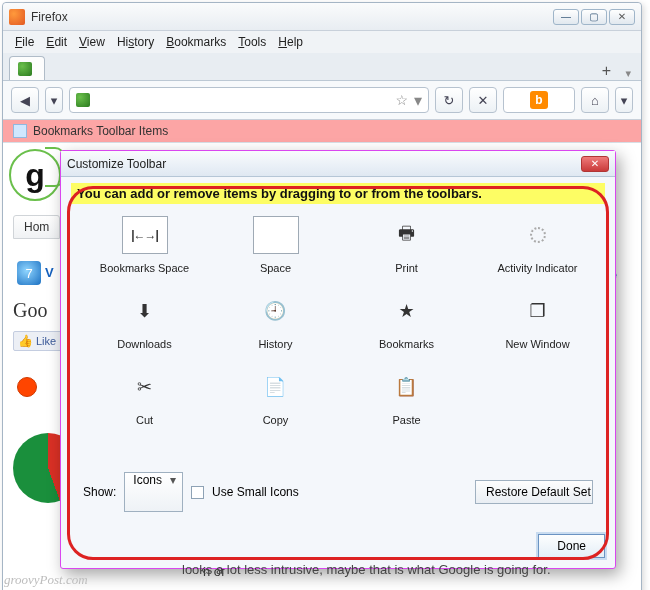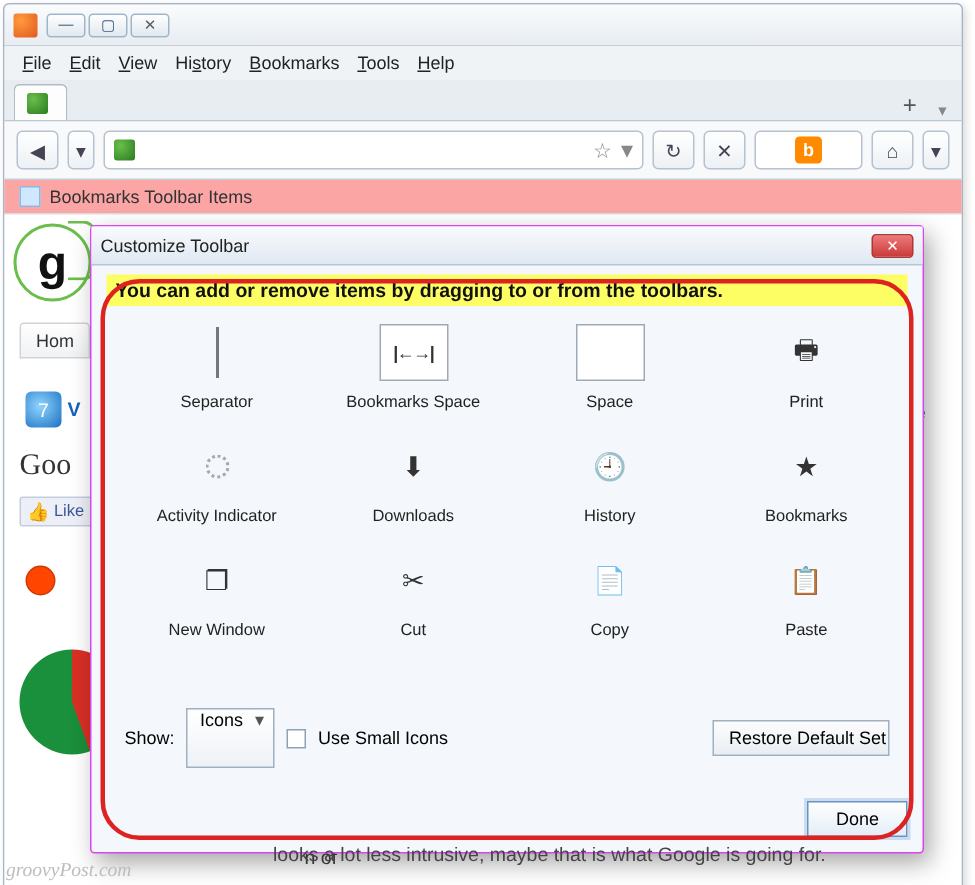--- a/index.html
+++ b/index.html
@@ -86,20 +86,21 @@
 .done-btn { height:24px; padding:0 18px; border:1px solid #6a93c2; background:linear-gradient(#fdfefe,#e4eef7); font-size:12px; cursor:pointer; box-shadow:0 0 0 2px rgba(120,170,220,.35);}
 
 .watermark { position:absolute; left:4px; bottom:2px; font-size:13px; color:#bdbdbd; font-style:italic; font-family: Georgia, serif;}
 </style>
 </head>
 <body>
 
 <div class="browser-window">
   <div class="titlebar">
     <div class="app-icon"></div>
+    <div class="title">Firefox</div>
     <div class="win-controls">
       <div class="win-btn">—</div>
       <div class="win-btn">▢</div>
       <div class="win-btn close-x">✕</div>
     </div>
   </div>
 
   <div class="menubar">
     <span><u>F</u>ile</span>
     <span><u>E</u>dit</span>
@@ -170,26 +171,20 @@
     <span>Customize Toolbar</span>
     <div class="dlg-close">✕</div>
   </div>
   <div class="highlight-bar">You can add or remove items by dragging to or from the toolbars.</div>
 
   <div class="dialog-body">
     <div class="red-annot"></div>
     <div class="item-pane">
       <div class="item-grid" id="item-grid">
           <div class="tb-item">
-            <div class="iconbox">
-              <div class="sep-line"></div>
-            </div>
-            <div>Separator</div>
-          </div>
-          <div class="tb-item">
             <div class="iconbox bordered">
               <span class="flex-glyph">|←→|</span>
             </div>
             <div>Bookmarks Space</div>
           </div>
           <div class="tb-item">
             <div class="iconbox bordered"></div>
             <div>Space</div>
           </div>
           <div class="tb-item">

